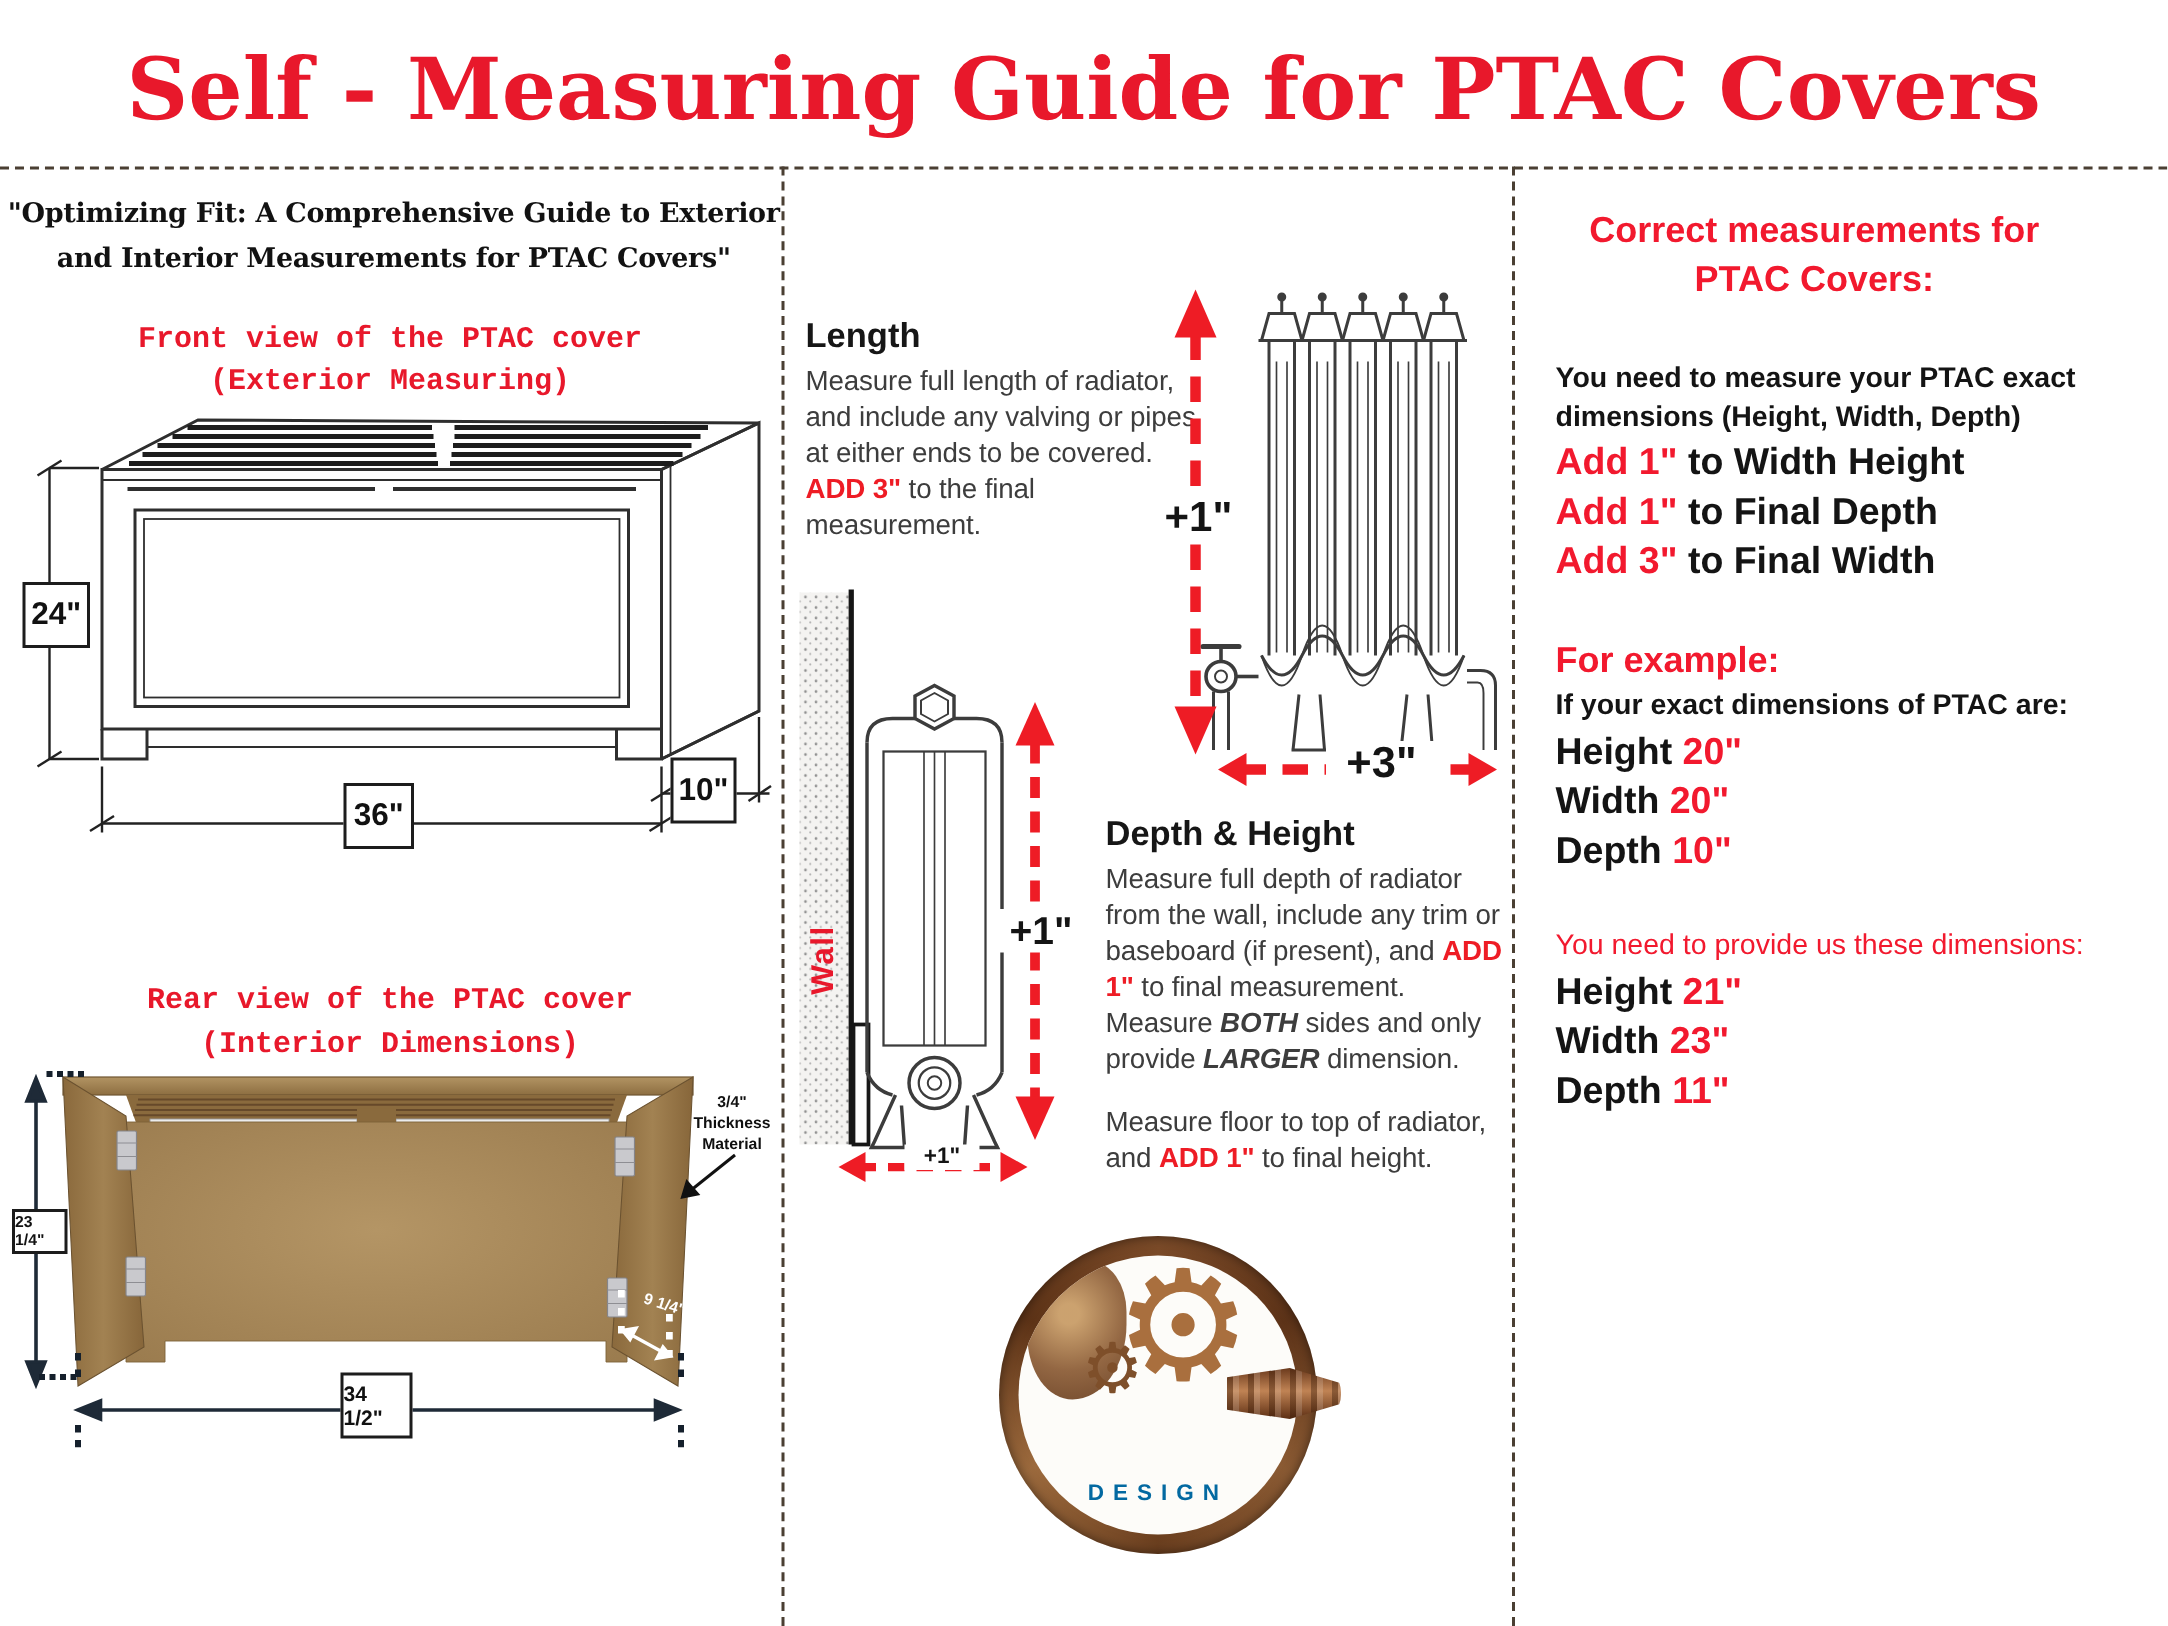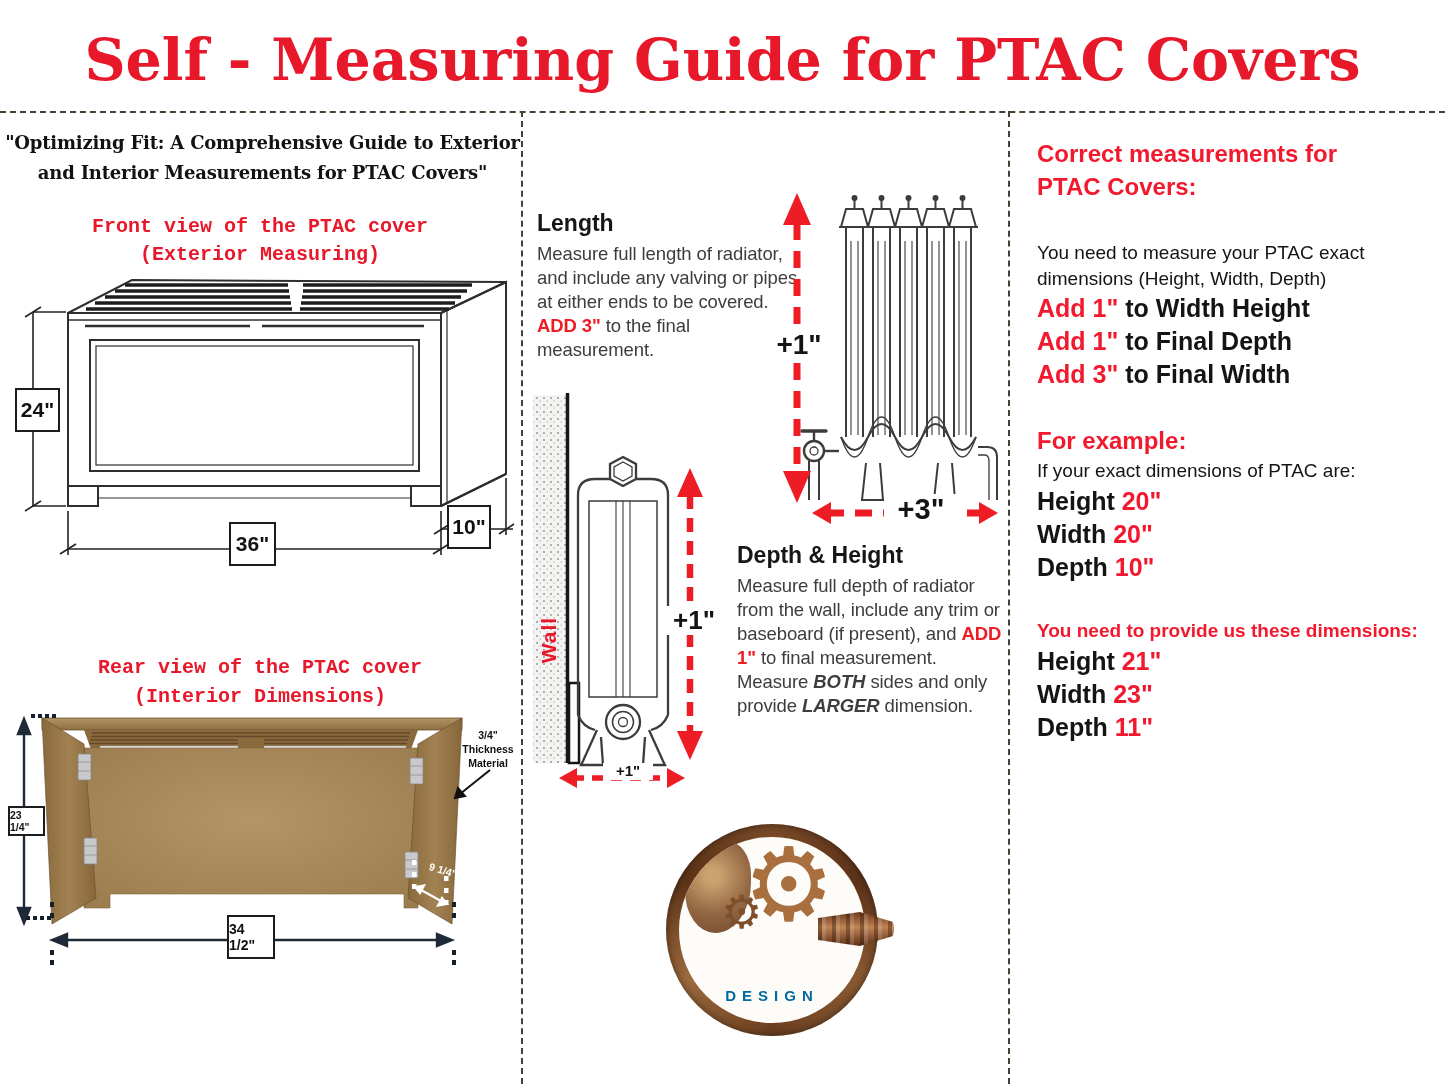--- a/index.html
+++ b/index.html
@@ -47,24 +47,24 @@
     position:absolute; background:#fff; color:#141414; font-weight:bold;
     text-align:center; line-height:1.1;
   }
   .wall-label {
     position:absolute; color:#e8182b; font-weight:bold; font-size:21px;
     text-align:center; transform:rotate(-90deg); letter-spacing:1px;
   }
 
   
   .rc-red-head { position:absolute; color:#f2192e; font-weight:bold; font-size:24px; line-height:33px; }
-  .rc-body { position:absolute; color:#141414; font-weight:normal; font-size:19px; line-height:26px; }
+  .rc-body { position:absolute; color:#141414; font-weight:bold; font-size:19px; line-height:26px; }
   .rc-line { position:absolute; font-weight:bold; font-size:25px; line-height:33px; color:#141414; }
   .rc-line .hl2 { color:#f2192e; }
-  .rc-red-sub { position:absolute; color:#f2192e; font-weight:bold; font-size:19px; }
+  .rc-red-sub { position:absolute; color:#f2192e; font-weight:normal; font-size:19px; }
 
   
   .logo { position:absolute; left:666px; top:824px; width:212px; height:212px; }
   .logo-ring {
     position:absolute; inset:0; border-radius:50%;
     background:conic-gradient(#7a4a28,#5d3318,#8a5a33,#6b3f1f,#9c6a3d,#5d3317,#7a4a28);
     box-shadow:inset 0 0 8px rgba(0,0,0,.5);
   }
   .logo-inner { position:absolute; inset:13px; border-radius:50%; background:#fdfcf9; overflow:hidden; }
   .logo-filigree {
@@ -352,33 +352,36 @@
   <div class="arrow-label" style="left:770px; top:330px; width:58px; font-size:28px;">+1"</div>
   <div class="arrow-label" style="left:884px; top:494px; width:74px; font-size:29px;">+3"</div>
   <div class="wall-label" style="left:504px; top:628px; width:90px;">Wall</div>
   <div class="arrow-label" style="left:663px; top:606px; width:62px; font-size:26px;">+1"</div>
   <div class="arrow-label" style="left:603px; top:763px; width:50px; font-size:15px;">+1"</div>
 
   <div class="sec-head" style="left:737px; top:542px;">Depth &amp; Height</div>
   <div class="body-text" style="left:737px; top:574px; width:272px;">
     <span>Measure full depth of radiator from the wall, include any trim or baseboard (if present), and </span><span class="hl">ADD 1"</span><span> to final measurement. Measure </span><span class="emph">BOTH</span><span> sides and only provide </span><span class="emph">LARGER</span><span> dimension.</span>
   </div>
+  <div class="body-text" style="left:737px; top:736px; width:280px;">
+    <span>Measure floor to top of radiator, and </span><span class="hl">ADD 1"</span><span> to final height.</span>
+  </div>
 
   <div class="logo">
     <div class="logo-ring"></div>
     <div class="logo-inner">
       <div class="logo-filigree"></div>
       <span class="gear-big">⚙</span>
       <span class="gear-small">⚙</span>
     </div>
     <div class="auger"></div>
     <div class="design-text">DESIGN</div>
   </div>
 
-  <div class="rc-red-head" style="left:1037px; top:137px; width:345px;">Correct measurements for PTAC Covers:</div>
+  <div class="rc-red-head" style="left:1037px; top:137px; width:345px;text-align:center;">Correct measurements for PTAC Covers:</div>
   <div class="rc-body" style="left:1037px; top:240px; width:370px;">You need to measure your PTAC exact dimensions (Height, Width, Depth)</div>
 
   <div class="rc-line" style="left:1037px; top:292px;">
     <span class="hl2">Add 1"</span><span> to Width Height</span>
   </div>
   <div class="rc-line" style="left:1037px; top:325px;">
     <span class="hl2">Add 1"</span><span> to Final Depth</span>
   </div>
   <div class="rc-line" style="left:1037px; top:358px;">
     <span class="hl2">Add 3"</span><span> to Final Width</span>

